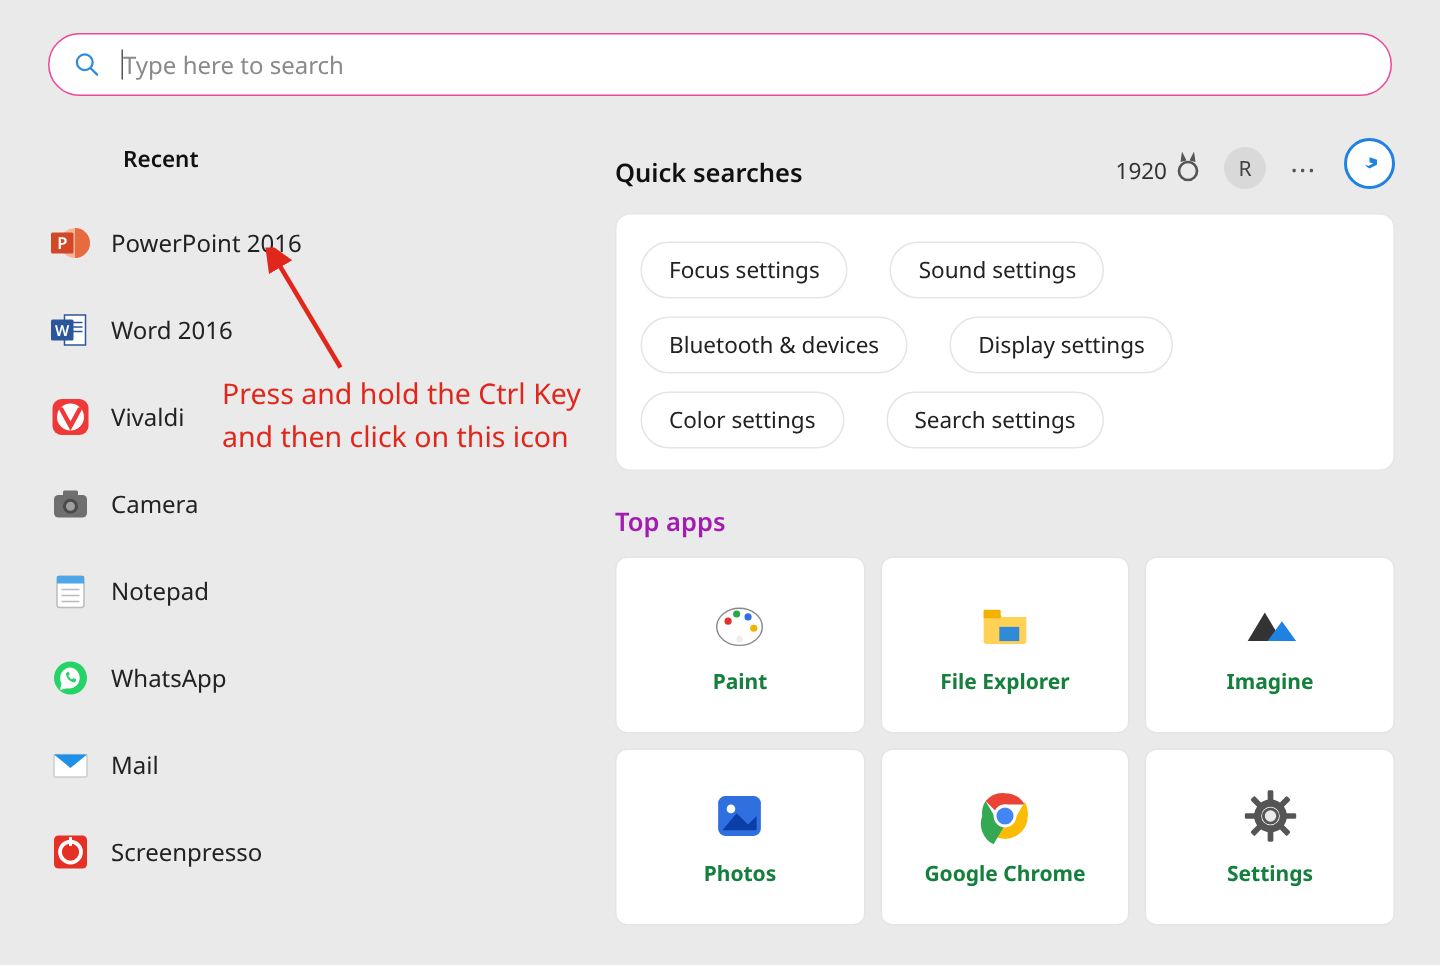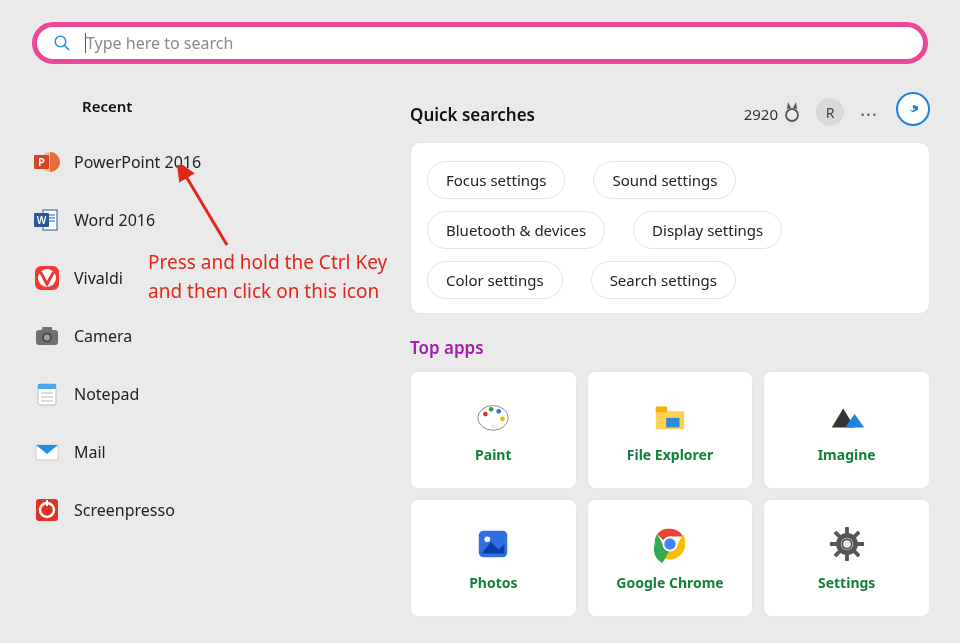--- a/index.html
+++ b/index.html
@@ -3,21 +3,21 @@
 <meta charset="utf-8">
 <style>
   * { box-sizing: border-box; margin: 0; padding: 0; font-family: "Segoe UI", system-ui, sans-serif; }
   html, body { width: 960px; height: 643px; background: #EAEAEA; overflow: hidden; }
 
   .window { position: relative; width: 100%; height: 100%; }
 
   
   .searchbar {
     position: absolute; top: 22px; left: 32px; width: 896px; height: 42px;
-    background: #fff; border: 5px solid #ec4899; border-radius: 24px;
+    background: #fff; border: 1px solid #ec4899; border-radius: 24px;
     display: flex; align-items: center; padding: 0 16px;
   }
   .searchbar .search-icon { margin-right: 14px; display:flex; align-items:center; }
   .searchbar input {
     flex: 1; border: none; outline: none; font-size: 16px; color: #333; background: transparent;
   }
   .searchbar input::placeholder { color: #8a8a8a; }
   .searchbar .cursor-bar {
     width: 1px; height: 20px; background: #555; margin-right: 0px;
   }
@@ -153,20 +153,30 @@
               <rect x="4" y="3" width="18" height="21" rx="2" fill="#fff" stroke="#bbb"></rect>
               <rect x="4" y="3" width="18" height="5" fill="#4FA6E8"></rect>
               <line x1="7" y1="12" x2="19" y2="12" stroke="#bbb"></line>
               <line x1="7" y1="16" x2="19" y2="16" stroke="#bbb"></line>
               <line x1="7" y1="20" x2="19" y2="20" stroke="#bbb"></line>
             </svg>
         </span>
         <span class="name">Notepad</span>
       </div>
 
+      <div class="item">
+        <span class="icon">
+          <svg viewBox="0 0 26 26" width="26" height="26">
+              <circle cx="13" cy="13" r="11" fill="#25D366"></circle>
+              <path d="M13 6a7 7 0 0 0-6 10.5L6 21l4.7-1.2A7 7 0 1 0 13 6z" fill="#fff"></path>
+              <path d="M10 10c0 3 3 6 6 6l1-2-2-1-1 1c-1-0.5-2-1.5-2.5-2.5l1-1-1-2z" fill="#25D366"></path>
+            </svg>
+        </span>
+        <span class="name">WhatsApp</span>
+      </div>
 
       <div class="item">
         <span class="icon">
           <svg viewBox="0 0 26 26" width="26" height="26">
               <rect x="2" y="6" width="22" height="15" rx="1" fill="#fff" stroke="#ccc"></rect>
               <polygon points="2,6 13,15 24,6" fill="#1F8FE8"></polygon>
             </svg>
         </span>
         <span class="name">Mail</span>
       </div>
@@ -196,21 +206,21 @@
   <div class="annotation">
     <div class="line">Press and hold the Ctrl Key</div>
     <div class="line">and then click on this icon</div>
   </div>
 
   <div class="right-col">
 
     <div class="top-row">
       <div class="title">Quick searches</div>
       <div class="points">
-        <span>2920</span>
+        <span>1920</span>
         <span>
           <svg width="16" height="20" viewBox="0 0 16 20">
               <path d="M4 0 L7 6 L3 7z" fill="#555"></path>
               <path d="M12 0 L9 6 L13 7z" fill="#555"></path>
               <circle cx="8" cy="13" r="6" fill="none" stroke="#555" stroke-width="1.8"></circle>
             </svg>
         </span>
       </div>
       <div class="avatar">
           <span>R</span>

